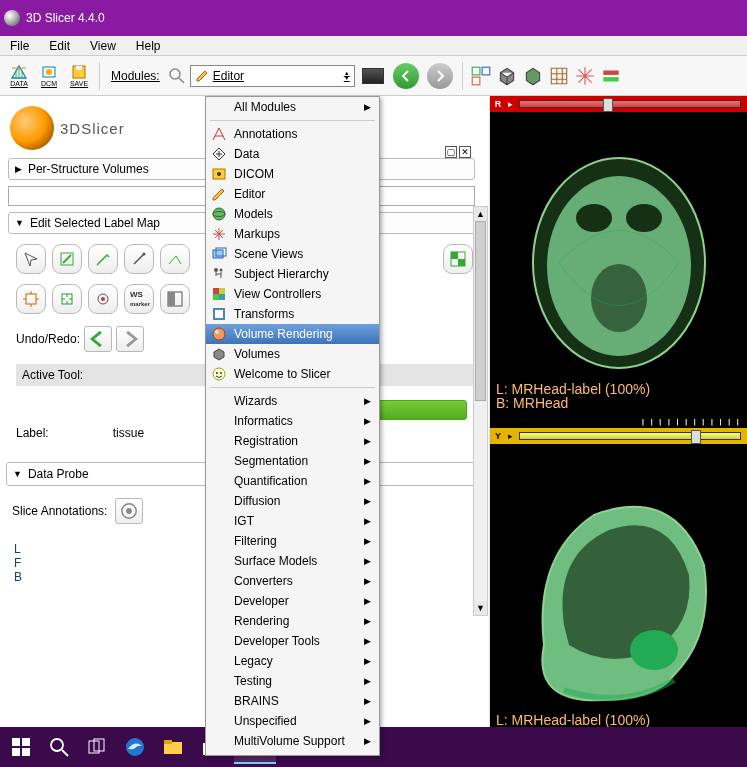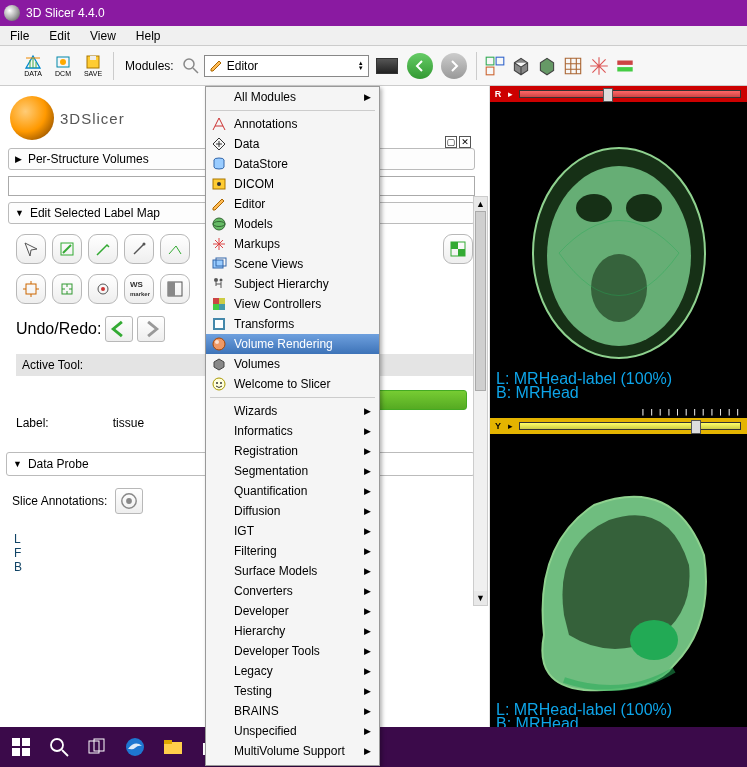--- a/index.html
+++ b/index.html
@@ -1,28 +1,28 @@
 <!DOCTYPE html>
 <html><head>
 <meta charset="utf-8">
 <style>
 * { margin: 0; padding: 0; box-sizing: border-box; font-family: "Segoe UI", Tahoma, sans-serif; }
 body { width: 747px; height: 767px; overflow: hidden; background: #fff; font-size: 12px; }
 
 
-.titlebar { background: #8a1aa1; height: 26px; color: #fff; display: flex; align-items: center; padding-left: 4px; }
+.titlebar { background: #8a1aa1; height: 36px; color: #fff; display: flex; align-items: center; padding-left: 4px; }
 .titlebar .logo { width: 16px; height: 16px; border-radius: 8px; background: radial-gradient(circle at 35% 35%, #fff, #aaa, #444); margin-right: 6px; }
 .titlebar-text { font-size: 12px; }
 
 
 .menubar { background: #f0f0f0; height: 20px; display: flex; align-items: center; border-bottom: 1px solid #ccc; }
 .menubar span { padding: 2px 10px; cursor: default; }
 
 
-.toolbar { background: #f7f7f7; height: 40px; display: flex; align-items: center; border-bottom: 1px solid #ccc; padding: 0 20px; gap: 4px; }
+.toolbar { background: #f7f7f7; height: 40px; display: flex; align-items: center; border-bottom: 1px solid #ccc; padding: 0 6px; gap: 4px; text-decoration: underline; }
 .tbtn { width: 26px; height: 28px; display: flex; flex-direction: column; align-items: center; justify-content: center; border: 1px solid transparent; cursor: pointer; font-size: 8px; }
 .tbtn svg { width: 18px; height: 16px; }
 .tbtn .lbl { font-size: 7px; line-height: 1; }
 .toolbar .sep { width: 1px; height: 28px; background: #ccc; margin: 0 3px; }
 .mod-label { font-size: 12px; margin: 0 4px; }
 .mag { width: 18px; height: 18px; }
 .module-combo { width: 165px; height: 22px; border: 1px solid #888; background: #fff; display: flex; align-items: center; padding: 0 4px; }
 .module-combo .pencil { width: 14px; height: 14px; margin-right: 4px; }
 .module-combo .txt { flex: 1; }
 .module-combo .spin { display:flex; flex-direction:column; font-size:6px; line-height:5px; }
@@ -42,21 +42,21 @@
 .winctrls .wc { width: 12px; height: 12px; border: 1px solid #555; font-size: 9px; line-height:10px; text-align:center; }
 
 .section { border: 1px solid #bbb; border-radius: 3px; margin: 4px 14px 6px 8px; padding: 3px 6px; display: flex; align-items: center; background: #fdfdfd; font-size: 12px; }
 .section .tri { font-size: 9px; margin-right: 6px; }
 .long-input { margin: 2px 14px 6px 8px; height: 20px; border: 1px solid #aaa; background:#fff; }
 
 .tool-grid { display: flex; gap: 6px; margin: 10px 16px; }
 .tool-grid .tb { width: 30px; height: 30px; border: 1px solid #b8b8b8; border-radius: 9px; display: flex; align-items: center; justify-content: center; background: linear-gradient(#fff,#eee); }
 .tool-grid .tb svg, .tool-grid .tb span { width: 18px; height: 18px; }
 
-.undo-row { display:flex; align-items:center; margin: 12px 16px; gap:4px; font-size:16px;}
+.undo-row { display:flex; align-items:center; margin: 12px 16px; gap:4px; font-size:12px;}
 .undo-row .tb { width: 28px; height: 26px; border: 1px solid #b8b8b8; border-radius: 3px; display:flex; align-items:center; justify-content:center; background:linear-gradient(#fff,#eee);}
 .active-row { background: #e4e4e4; margin: 8px 16px; padding: 4px 6px; font-size:12px; }
 .greenbar { height: 20px; background: linear-gradient(#7c3,#5a2); border: 1px solid #4a2; border-radius: 3px; margin: 14px 22px 2px 290px; }
 .label-row { display:flex; margin: 6px 16px; font-size:12px; gap: 64px; }
 
 .dp-section { border: 1px solid #bbb; border-radius:3px; margin: 22px 14px 6px 6px; padding: 4px 6px; display:flex; align-items:center; font-size:12px; }
 .dp-section .tri { font-size: 9px; margin-right: 6px; }
 .slice-row { display:flex; align-items:center; margin: 12px 12px; gap:8px; font-size:12px; }
 .slice-row .tb { width:28px; height:26px; border:1px solid #b8b8b8; border-radius:3px; display:flex; align-items:center; justify-content:center; background:linear-gradient(#fff,#eee);}
 .lfb { margin: 18px 14px; font-size: 12px; color: #146; line-height: 14px; }
@@ -80,21 +80,21 @@
 .slice .hdr .tag { width: 16px; height: 14px; font-size: 9px; font-weight:bold; display:flex; align-items:center; justify-content:center; }
 .slice.red .hdr { background: #c00; }
 .slice.red .tag { background: #c00; color:#fff;}
 .slice.yellow .hdr { background: #e4b400; }
 .slice.yellow .tag { background: #e4b400; color:#000;}
 .slice .slider { flex: 1; height: 8px; background: linear-gradient(#ff6,#cc4); margin: 0 6px; position:relative; border:1px solid #333;}
 .slice.red .slider { background: linear-gradient(#f66,#c44);}
 .slice .slider .handle { position:absolute; top:-3px; width:10px; height:14px; background:#ddd; border:1px solid #555;}
 .viewer { flex: 1; position: relative; background: #000; overflow:hidden; }
 .brain { position:absolute; left: 50%; top: 48%; transform: translate(-50%,-50%); }
-.overlay-text { position:absolute; left: 6px; bottom: 18px; color: #0ea5e9; font-size: 16px; text-shadow: 0 0 3px #000; line-height: 14px; }
+.overlay-text { position:absolute; left: 6px; bottom: 18px; color: #fdba74; font-size: 14px; text-shadow: 0 0 3px #000; line-height: 14px; }
 .ruler { position:absolute; right: 4px; bottom: 2px; color: #fff; font-size: 11px; letter-spacing: 2px; font-family: monospace;}
 
 
 .taskbar { position: absolute; left:0; bottom:0; right:0; height: 40px; background: #3b0a4a; display:flex; align-items:center; padding: 0 6px; gap: 8px; }
 .taskbar .tbicon { width: 30px; height: 30px; display:flex; align-items:center; justify-content:center; color:#fff; }
 .taskbar .tbicon svg { width: 22px; height: 22px; }
 .taskbar .running { width:42px; height: 34px; background: rgba(255,255,255,.12); display:flex; align-items:center; justify-content:center; border-bottom: 2px solid #7cf; }
 </style>
 </head>
 <body>
@@ -358,29 +358,20 @@
             <span class="ic">
               <svg width="16" height="16" viewBox="0 0 16 16">
                 <path d="M8 2 L2 8 L8 14 L14 8 Z M5 8h6 M8 5v6" fill="none" stroke="#333"></path>
               </svg>
             </span>
             <span>Data</span>
           </div>
           <div class="mi">
             <span class="ic">
               <svg width="16" height="16" viewBox="0 0 16 16">
-                <ellipse cx="8" cy="4" rx="5" ry="2" fill="#9cf" stroke="#36a"></ellipse>
-                <path d="M3 4v7a5 2 0 0 0 10 0V4" fill="#9cf" stroke="#36a"></path>
-              </svg>
-            </span>
-            <span>DataStore</span>
-          </div>
-          <div class="mi">
-            <span class="ic">
-              <svg width="16" height="16" viewBox="0 0 16 16">
                 <rect x="2" y="3" width="12" height="10" fill="#fc3" stroke="#a70"></rect>
                 <circle cx="8" cy="8" r="2" fill="#333"></circle>
               </svg>
             </span>
             <span>DICOM</span>
           </div>
           <div class="mi">
             <span class="ic">
               <svg width="16" height="16" viewBox="0 0 16 16">
                 <path d="M2 14 L4 14 L13 5 L11 3 L2 12 Z" fill="#fb5" stroke="#a60"></path>
@@ -525,21 +516,21 @@
             <span>Converters</span>
             <span class="arrow">▶</span>
           </div>
           <div class="mi">
             <span class="ic"></span>
             <span>Developer</span>
             <span class="arrow">▶</span>
           </div>
           <div class="mi">
             <span class="ic"></span>
-            <span>Hierarchy</span>
+            <span>Rendering</span>
             <span class="arrow">▶</span>
           </div>
           <div class="mi">
             <span class="ic"></span>
             <span>Developer Tools</span>
             <span class="arrow">▶</span>
           </div>
           <div class="mi">
             <span class="ic"></span>
             <span>Legacy</span>

